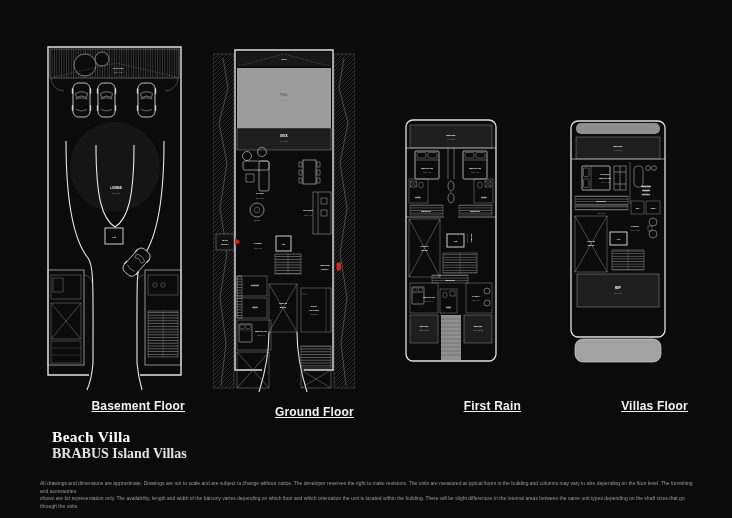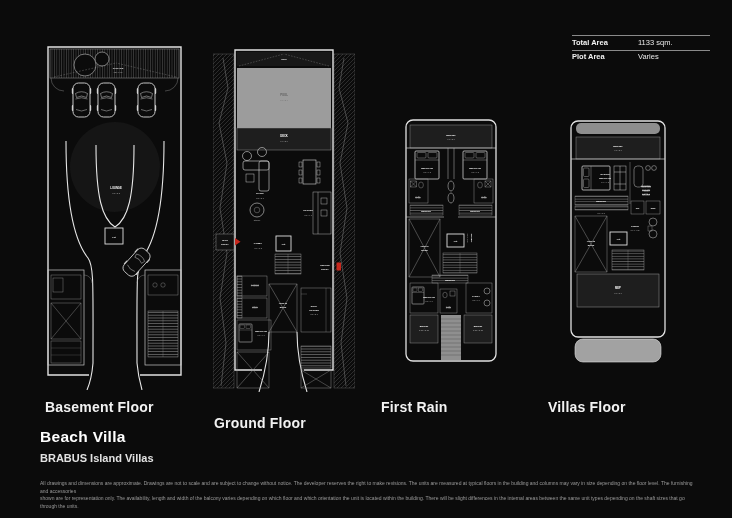--- a/index.html
+++ b/index.html
@@ -5,52 +5,42 @@
   html,body{margin:0;padding:0;background:#000;}
   .page{position:relative;width:732px;height:518px;background:#0b0b0b;overflow:hidden;
         font-family:"Liberation Sans",sans-serif;color:#fff;}
   
   .info-block{position:absolute;left:572px;top:35px;width:138px;}
   .info-row{display:flex;border-top:1px solid #8a8a8a;padding:2.5px 0 3.5px;font-size:7.5px;line-height:1;}
   .info-row .lbl{font-weight:bold;width:66px;color:#f2f2f2;}
   .info-row .val{color:#e8e8e8;}
   
   .plan{position:absolute;}
-  .floor-label{position:absolute;width:140px;font-size:14px;font-weight:bold;color:#f2f2f2;
-               text-align:left;letter-spacing:.2px;}
+  .floor-label{position:absolute;width:140px;font-size:12px;font-weight:bold;color:#f2f2f2;
+               text-align:right;letter-spacing:.2px;text-decoration:underline;}
   
-  .title-block{position:absolute;left:40px;top:428px;}
+  .title-block{position:absolute;left:52px;top:428px;font-family:Liberation Serif, serif;}
   .villa-name{font-size:15.5px;font-weight:bold;letter-spacing:.3px;color:#fff;}
-  .villa-sub{font-size:11px;font-weight:bold;color:#e2e2e2;margin-top:6px;}
+  .villa-sub{font-size:14px;font-weight:bold;color:#e2e2e2;margin-top:0;}
   
   .disclaimer{position:absolute;left:40px;top:480px;width:656px;font-size:5px;line-height:1.5;color:#9a9a9a;}
   
   svg text{font-family:"Liberation Sans",sans-serif;text-anchor:middle;}
   .t26{font-size:2.7px;font-weight:bold;fill:#fff;}
   .t24{font-size:2.4px;font-weight:bold;fill:#fff;}
   .t22{font-size:2.2px;font-weight:bold;fill:#fff;}
   .dim{font-size:2px;fill:#b0b0b0;font-weight:normal;}
   .poolt{fill:#5e5e5e;}
   .pooltd{fill:#6e6e6e;}
 </style>
 </head>
 <body>
 
 <div class="page">
 
-  <div class="info-block">
-    <div class="info-row">
-      <span class="lbl">Total Area</span>
-      <span class="val">1133 sqm.</span>
-    </div>
-    <div class="info-row">
-      <span class="lbl">Plot Area</span>
-      <span class="val">Varies</span>
-    </div>
-  </div>
 
   <div class="plan" style="left:46px;top:45px;width:138px;height:345px;">
     <svg width="138" height="345" viewBox="0 0 138 345">
       <defs>
         <pattern id="bp1" width="2.4" height="4" patternUnits="userSpaceOnUse">
           <path d="M1.2,0 V4" stroke="#6a6a6a" stroke-width="0.45"></path>
         </pattern>
         <pattern id="bp2" width="4" height="2.8" patternUnits="userSpaceOnUse">
           <path d="M0,1.4 H4" stroke="#c6c6c6" stroke-width="0.45"></path>
         </pattern>
@@ -476,21 +466,21 @@
 
       <rect x="9" y="162" width="82" height="33" fill="url(#sp1)" stroke="#9a9a9a" stroke-width="0.5"></rect>
       <text x="50" y="177" class="t26">MEP</text>
       <text x="50" y="181.5" class="dim">7.9 x 3.6</text>
 
       <rect x="7" y="227" width="86" height="23" rx="8" fill="#a2a2a2" stroke="#e0e0e0" stroke-width="0.6"></rect>
     </svg>
   </div>
 
   <div class="floor-label" style="left:45px;top:399px;">Basement Floor</div>
-  <div class="floor-label" style="left:214px;top:415px;">Ground Floor</div>
+  <div class="floor-label" style="left:214px;top:405px;">Ground Floor</div>
   <div class="floor-label" style="left:381px;top:399px;">First Rain</div>
   <div class="floor-label" style="left:548px;top:399px;">Villas Floor</div>
 
   <div class="title-block">
     <div class="villa-name">Beach Villa</div>
     <div class="villa-sub">BRABUS Island Villas</div>
   </div>
 
   <div class="disclaimer">
     <div>All drawings and dimensions are approximate. Drawings are not to scale and are subject to change without notice. The developer reserves the right to make revisions. The units are measured at typical floors in the building and columns may vary in size depending on the floor level. The furnishing and accessories</div>

